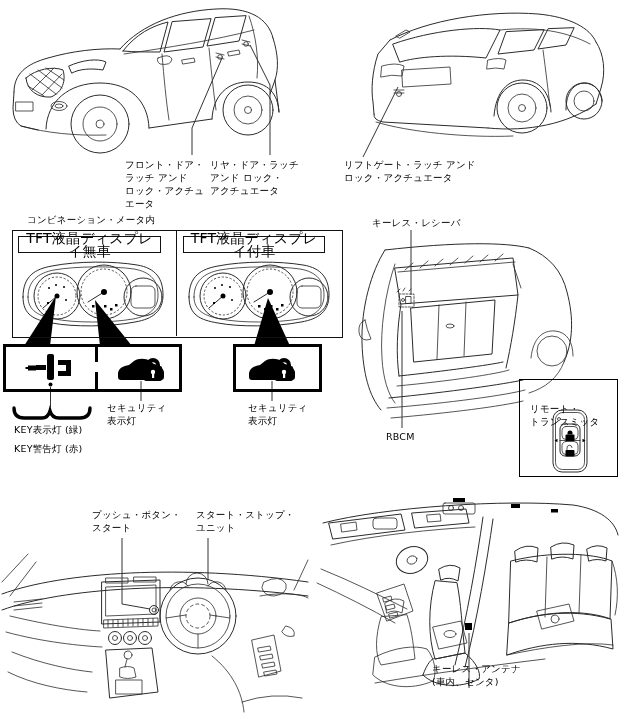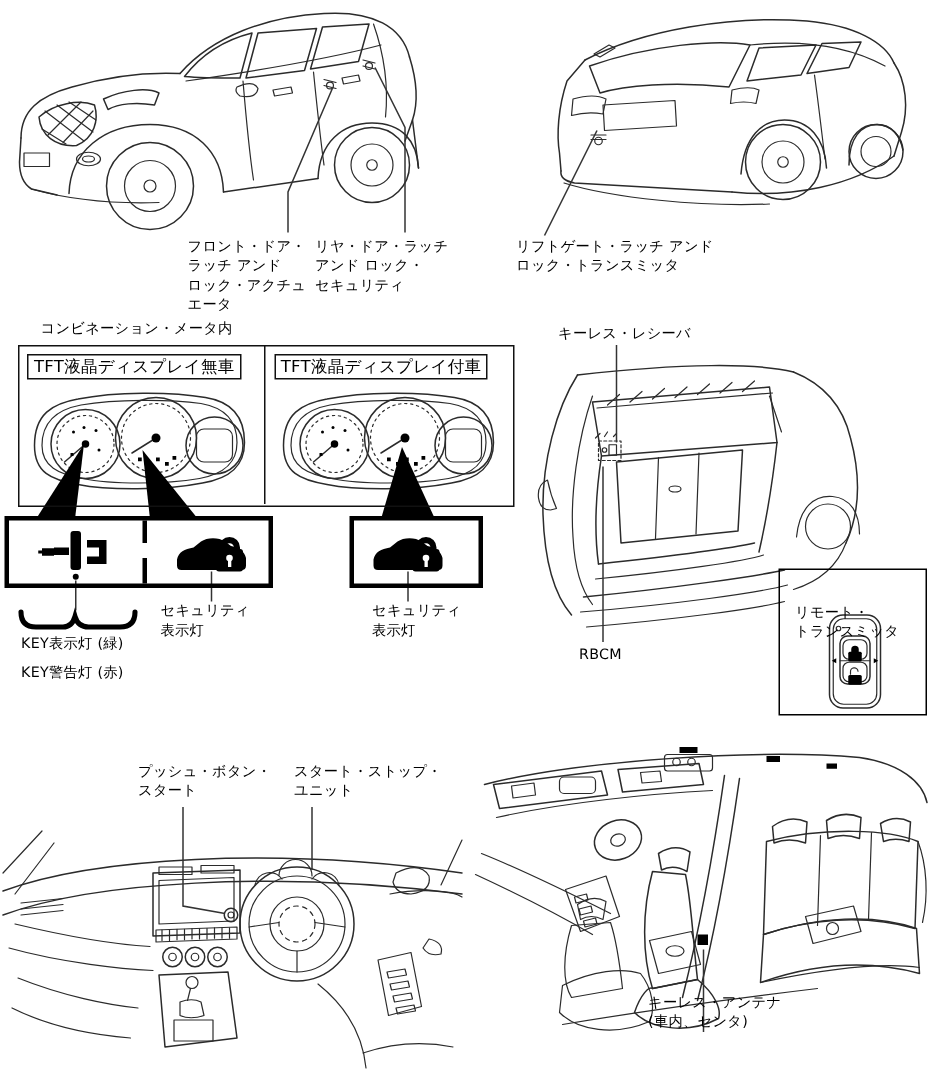--- a/index.html
+++ b/index.html
@@ -8,21 +8,21 @@
   svg.art{position:absolute;left:0;top:0;z-index:1;}
   .s{fill:none;stroke:#2b2b2b;stroke-width:1;stroke-linecap:round;stroke-linejoin:round;}
   .s2{fill:none;stroke:#2b2b2b;stroke-width:.8;stroke-linecap:round;stroke-linejoin:round;}
   .f{fill:#000;stroke:none;}
   .lead{fill:none;stroke:#333;stroke-width:1;}
   .lbl{position:absolute;z-index:3;font-size:9.5px;line-height:13px;white-space:pre-line;
        letter-spacing:.2px;color:#000;}
   .box{position:absolute;z-index:2;border:1.3px solid #111;background:transparent;}
   .thick{border:3px solid #000;}
   .tftlbl{display:flex;align-items:center;justify-content:center;text-align:center;
-          font-size:11px;border:1px solid #111;}
+          font-size:14px;border:1px solid #111;}
   .vdiv{position:absolute;z-index:2;background:#111;}
   .vdiv2{position:absolute;z-index:4;background:#000;}
 </style>
 </head>
 <body>
 
 <div class="page">
 
 <svg class="art" width="621" height="723" viewBox="0 0 621 723">
   <defs>
@@ -294,23 +294,23 @@
 <div class="vdiv2" style="left:95px;top:372px;width:3px;height:17px;"></div>
 <div class="box thick" style="left:233px;top:344px;width:83px;height:42px;z-index:2;"></div>
 <div class="box" style="left:519px;top:379px;width:97px;height:96px;border-width:1.5px;border-color:#000;"></div>
 
 <div class="lbl" style="left:125px;top:158px;">フロント・ドア・
 ラッチ アンド
 ロック・アクチュ
 エータ</div>
 <div class="lbl" style="left:210px;top:158px;">リヤ・ドア・ラッチ
 アンド ロック・
-セキュリティ</div>
+アクチュエータ</div>
 <div class="lbl" style="left:344px;top:158px;">リフトゲート・ラッチ アンド
-ロック・トランスミッタ</div>
+ロック・アクチュエータ</div>
 <div class="lbl" style="left:27px;top:213px;">コンビネーション・メータ内</div>
 <div class="lbl" style="left:14px;top:420px;line-height:19px;">KEY表示灯 (緑)
 KEY警告灯 (赤)</div>
 <div class="lbl" style="left:107px;top:401px;">セキュリティ
 表示灯</div>
 <div class="lbl" style="left:248px;top:401px;">セキュリティ
 表示灯</div>
 <div class="lbl" style="left:372px;top:216px;">キーレス・レシーバ</div>
 <div class="lbl" style="left:386px;top:430px;">RBCM</div>
 <div class="lbl" style="left:530px;top:402px;">リモート・

